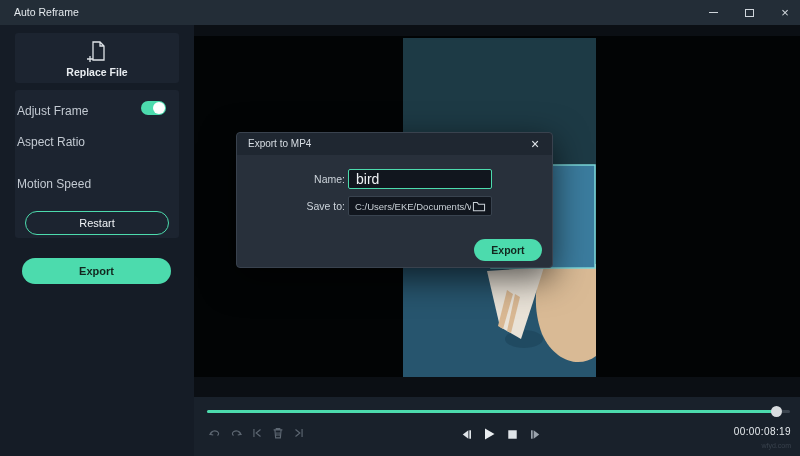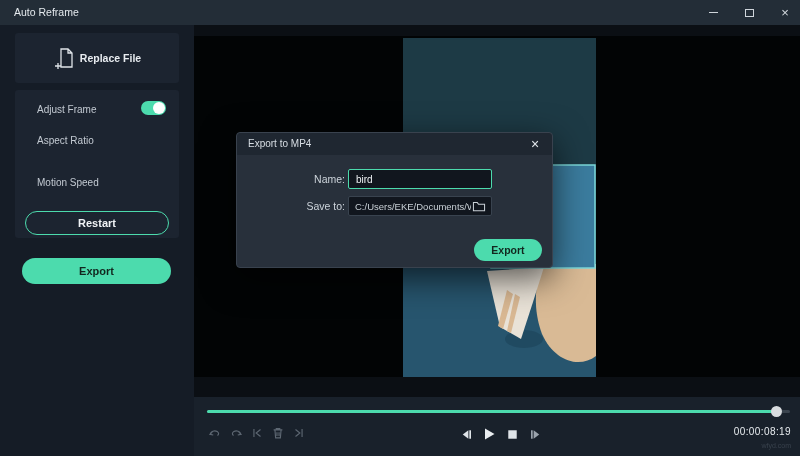--- a/index.html
+++ b/index.html
@@ -13,42 +13,42 @@
   .doc-title { position:absolute; left:480px; top:7px; transform:translateX(-50%); font-size:10px; color:#cdd4db; white-space:nowrap; }
   .win-controls { position:absolute; right:8px; top:0; height:25px; display:flex; align-items:center; gap:22px; }
   .win-btn { width:14px; height:14px; display:flex; align-items:center; justify-content:center; cursor:default; }
   .min-glyph { width:9px; height:1.5px; background:#cfd5db; }
   .max-glyph { width:9px; height:8px; border:1.2px solid #cfd5db; }
   .close-glyph { color:#d5dbe0; font-size:13px; line-height:1; }
 
   
   .sidebar { position:absolute; left:0; top:25px; width:194px; height:431px; background:#151c26; }
   .panel { position:absolute; background:#1c2430; border-radius:3px; }
-  .replace-panel { left:15px; top:8px; width:164px; height:50px; display:flex; flex-direction:row; align-items:center; justify-content:center; gap:3px; }
+  .replace-panel { left:15px; top:8px; width:164px; height:50px; display:flex; flex-direction:column; align-items:center; justify-content:center; gap:3px; }
   .replace-label { font-size:10.5px; font-weight:bold; color:#e8ecf0; }
   .settings-panel { left:15px; top:65px; width:164px; height:148px; }
-  .row-label { position:absolute; left:22px; font-size:10px; color:#c3cad2; }
+  .row-label { position:absolute; left:2px; font-size:12px; color:#c3cad2; }
   .toggle { position:absolute; right:13px; top:11px; width:25px; height:14px; border-radius:7px; background:#4cdbad; }
   .toggle .knob { position:absolute; right:1px; top:1px; width:12px; height:12px; border-radius:50%; background:#fdfefe; }
   .select-box { position:absolute; left:10px; width:144px; height:19px; background:#11161e; border:1px solid #2f3844; border-radius:2px; display:flex; align-items:center; padding:0 8px; font-size:10px; color:#dfe5ea; }
   .chev { position:absolute; right:8px; top:6px; width:6px; height:6px; border-right:1.4px solid #9aa3ac; border-bottom:1.4px solid #9aa3ac; transform:rotate(45deg) scale(.85); }
-  .restart-btn { position:absolute; left:10px; top:121px; width:144px; height:24px; border:1px solid #4cdbad; border-radius:12px; background:transparent; display:flex; align-items:center; justify-content:center; font-size:11px; font-weight:bold; color:#f0f3f6; cursor:pointer; }
+  .restart-btn { position:absolute; left:10px; top:121px; width:144px; height:24px; border:1px solid #4cdbad; border-radius:12px; background:transparent; display:flex; align-items:center; justify-content:center; font-size:11px; font-weight:normal; color:#f0f3f6; cursor:pointer; }
   .export-side-btn { position:absolute; left:22px; top:233px; width:149px; height:26px; border-radius:13px; background:#4cdbad; display:flex; align-items:center; justify-content:center; font-size:11px; font-weight:bold; color:#12271f; cursor:pointer; }
 
   
   .stage { position:absolute; left:194px; top:36px; width:606px; height:341px; background:#020405; }
   .video { position:absolute; left:209px; top:2px; width:193px; height:339px; }
 
   
   .modal { position:absolute; left:236px; top:132px; width:317px; height:136px; background:#28303b; border:1px solid #39424e; border-radius:4px; box-shadow:0 10px 34px rgba(0,0,0,.65); z-index:20; }
   .modal-header { position:absolute; left:0; top:0; width:100%; height:22px; background:#1f2731; border-radius:4px 4px 0 0; }
   .modal-title { position:absolute; left:11px; top:5px; font-size:10px; color:#d8dee4; }
   .modal-close { position:absolute; right:8px; top:2px; width:18px; height:18px; display:flex; align-items:center; justify-content:center; color:#e2e7ec; font-size:14px; cursor:pointer; }
   .field-label { position:absolute; left:20px; width:88px; text-align:right; font-size:10.5px; color:#ccd3da; }
-  .name-field { position:absolute; left:111px; top:36px; width:144px; height:20px; background:#11161e; border:1px solid #4cdbad; border-radius:2px; display:flex; align-items:center; padding:0 7px; font-size:10px; color:#eef1f4; }
+  .name-field { position:absolute; left:111px; top:36px; width:144px; height:20px; background:#11161e; border:1px solid #4cdbad; border-radius:2px; display:flex; align-items:center; padding:0 7px; font-size:14px; color:#eef1f4; }
   .save-field { position:absolute; left:111px; top:63px; width:144px; height:20px; background:#11161e; border:1px solid #39434f; border-radius:2px; display:flex; align-items:center; padding:0 4px 0 6px; font-size:9.5px; color:#c9d0d6; white-space:nowrap; }
   .save-text { flex:1; overflow:hidden; }
   .folder-btn { width:16px; height:14px; display:flex; align-items:center; justify-content:center; cursor:pointer; flex:none; }
   .modal-export-btn { position:absolute; right:10px; top:106px; width:68px; height:22px; border-radius:11px; background:#4cdbad; display:flex; align-items:center; justify-content:center; font-size:10.5px; font-weight:bold; color:#12271f; cursor:pointer; }
 
   
   .bottombar { position:absolute; left:194px; top:397px; width:606px; height:59px; background:#19212b; }
   .progress { position:absolute; left:13px; top:13px; width:583px; height:3px; background:#3a434d; border-radius:2px; }
   .progress-played { position:absolute; left:0; top:0; height:3px; background:#4cdbad; border-radius:2px; width:97.8%; }
   .playhead { position:absolute; right:-5px; top:-4px; width:11px; height:11px; border-radius:50%; background:#d9dcdf; cursor:grab; }

